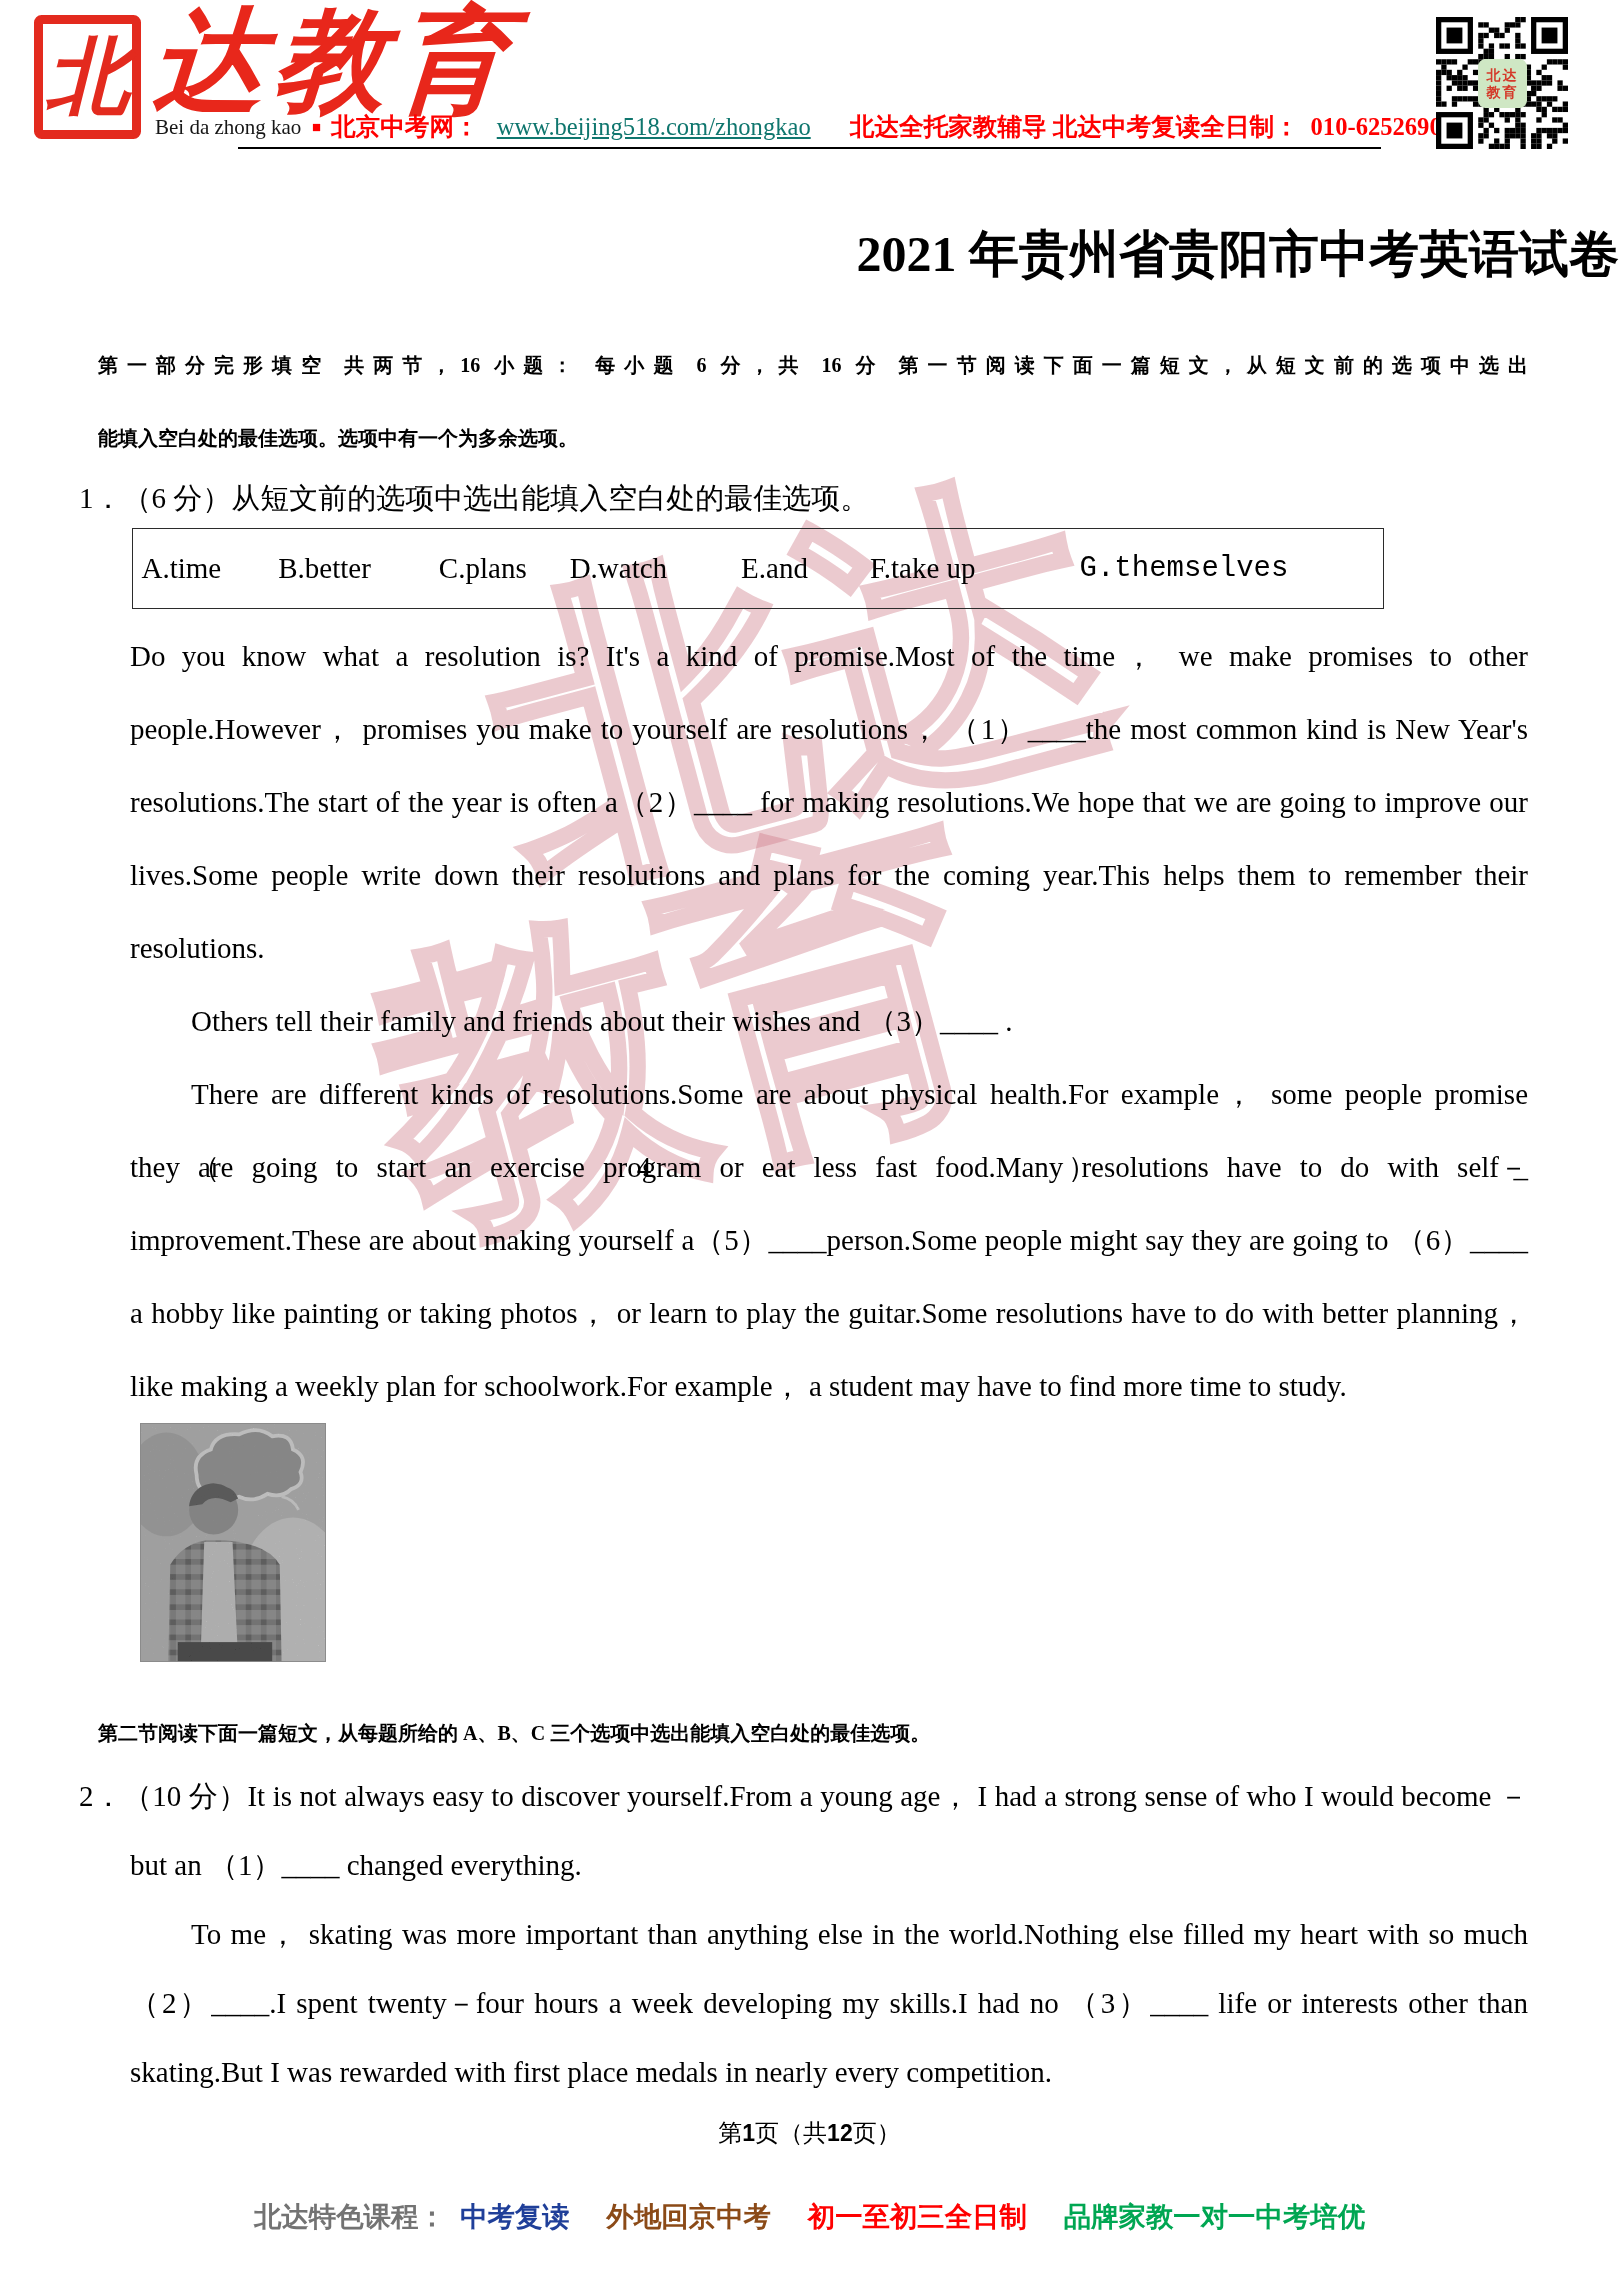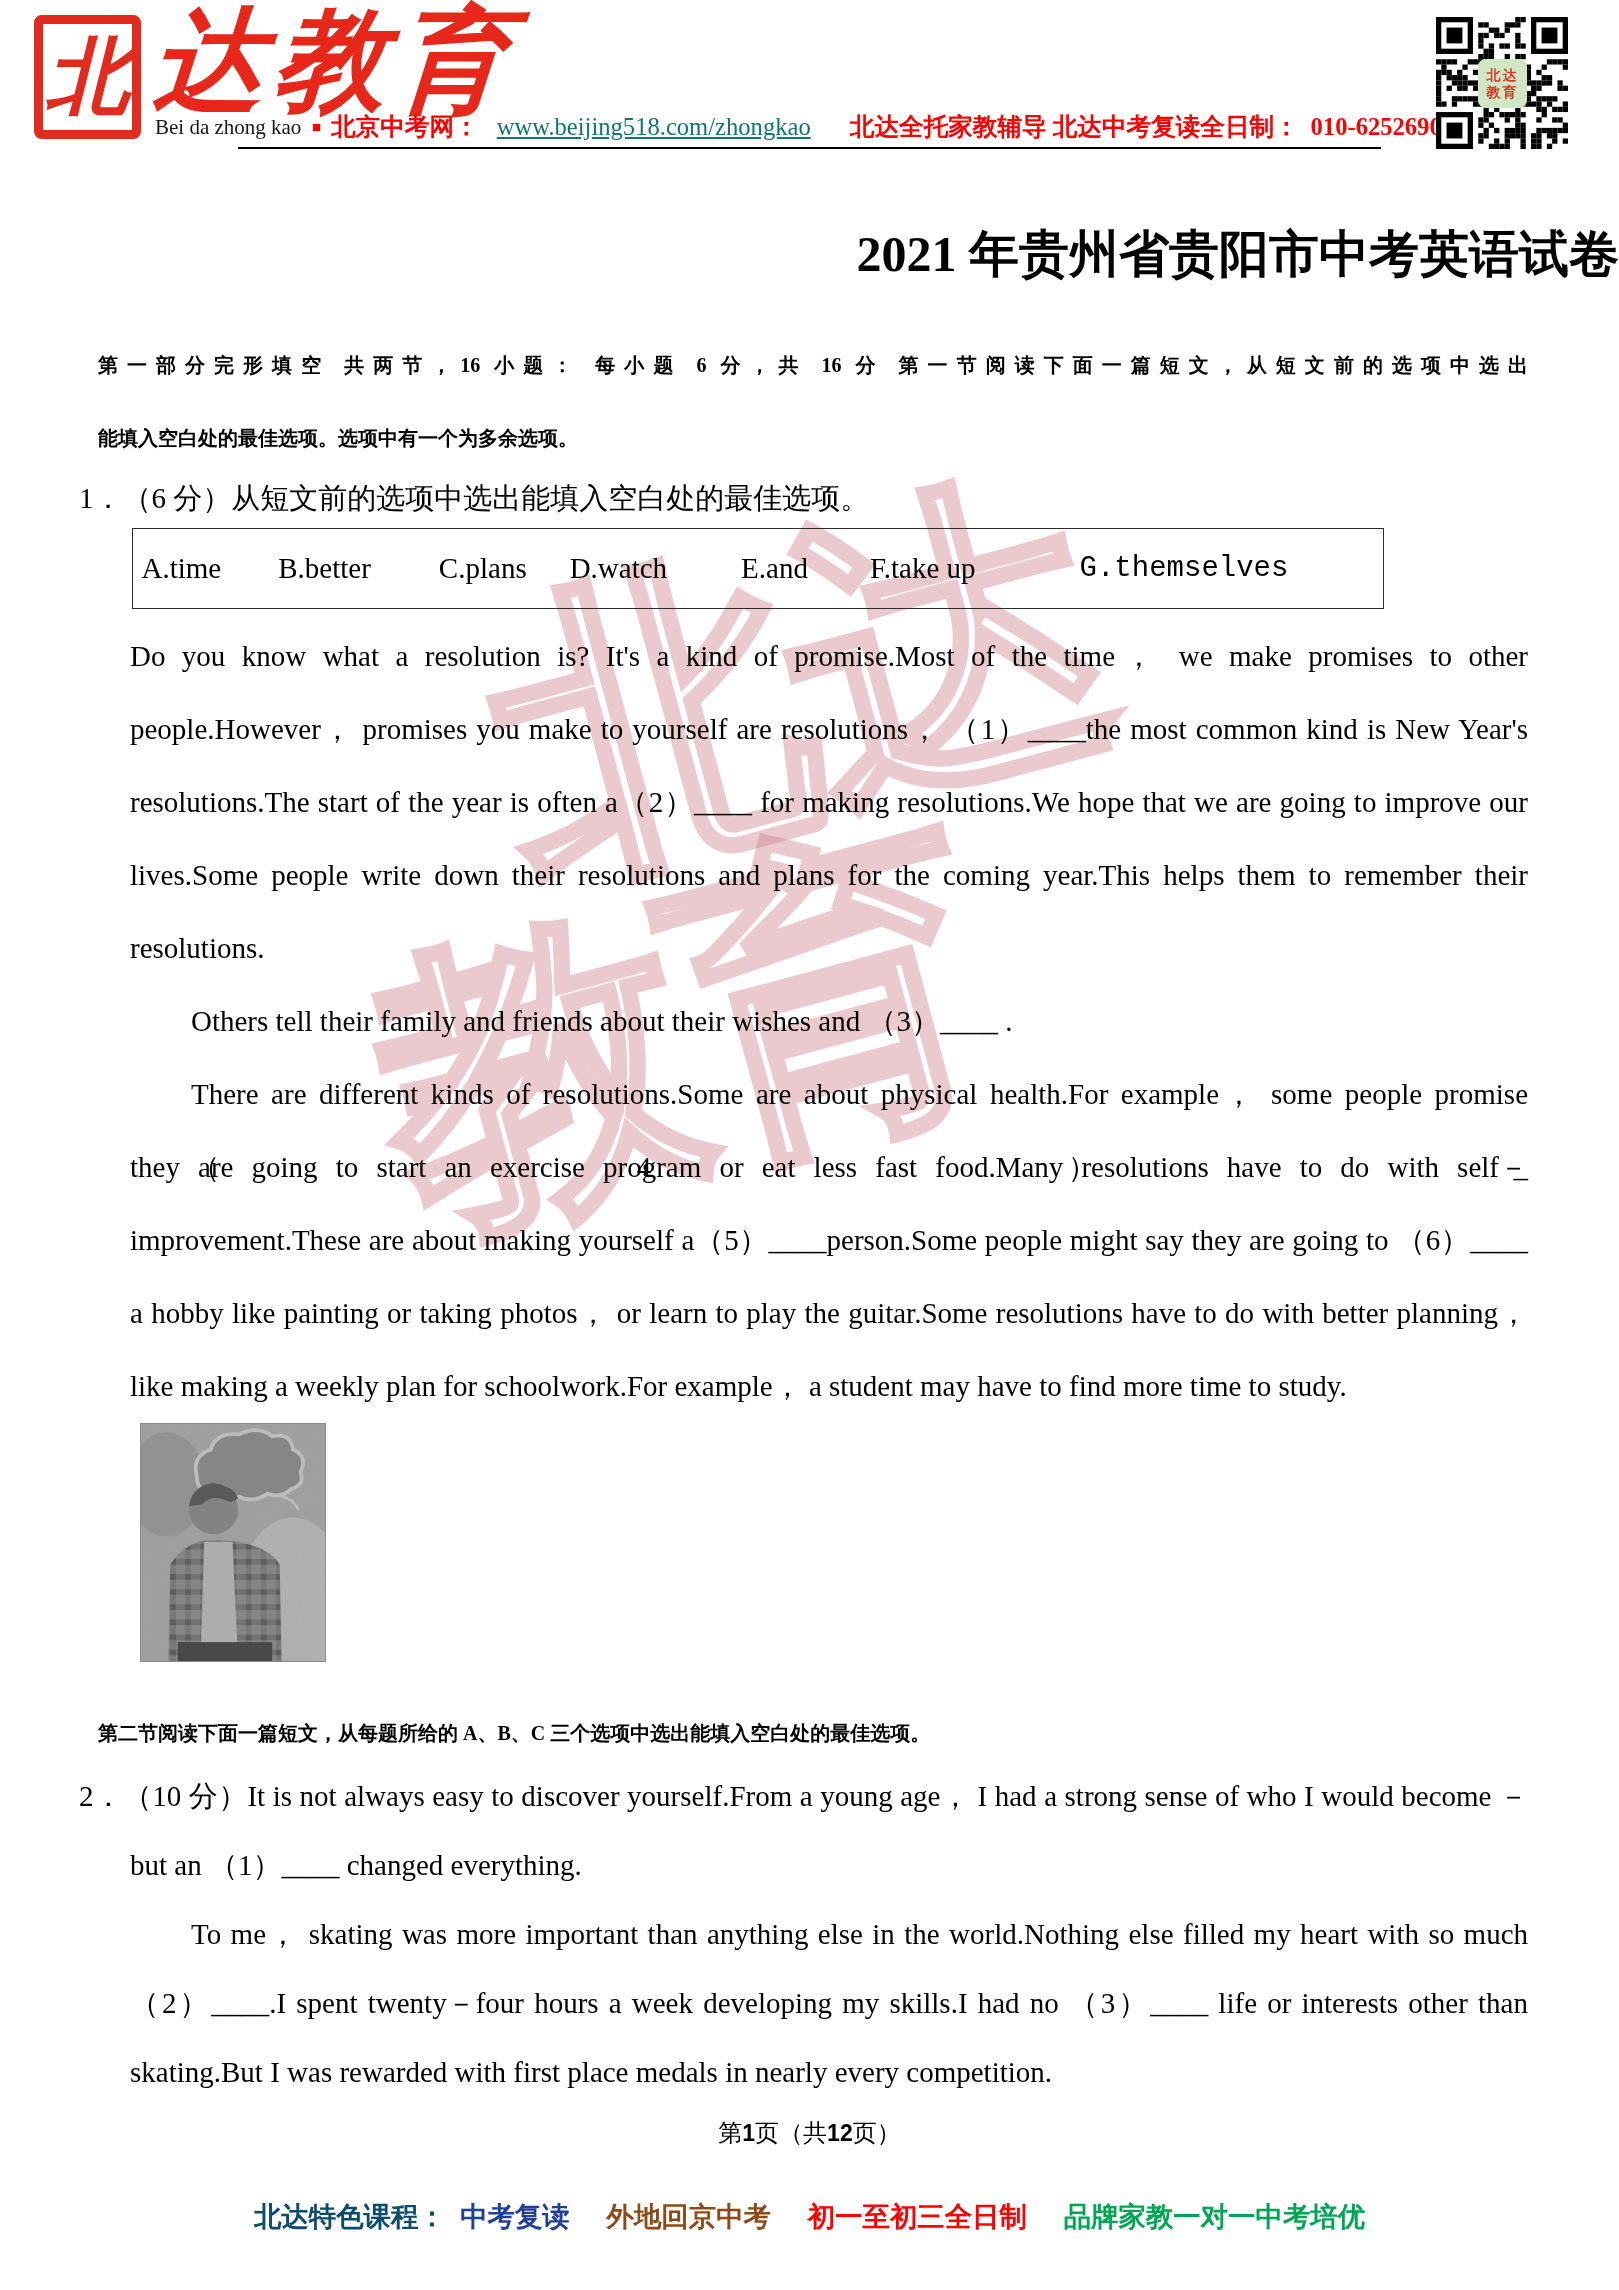--- a/index.html
+++ b/index.html
@@ -380,21 +380,21 @@
       <div class="ln ind j">To me， skating was more important than anything else in the world.Nothing else filled my heart with so much</div>
       <div class="ln j">（2）____.I spent twenty－four hours a week developing my skills.I had no （3）____ life or interests other than</div>
       <div class="ln">skating.But I was rewarded with first place medals in nearly every competition.</div>
     </div>
 
     <div class="pg">
       <span>第</span><b>1</b><span>页（共</span><b>12</b><span>页）</span>
     </div>
 
     <div class="programs">
-      <span class="prog first" style="color: #0c4a6e;">北达特色课程：</span>
+      <span class="prog first" style="color: #737373;">北达特色课程：</span>
       <span class="prog" style="color: rgb(31, 63, 153);">中考复读</span>
       <span class="prog" style="color: rgb(139, 74, 23);">外地回京中考</span>
       <span class="prog" style="color: rgb(255, 0, 0);">初一至初三全日制</span>
       <span class="prog" style="color: rgb(0, 166, 82);">品牌家教一对一中考培优</span>
     </div>
   </div>
 </div>
 
 
 </body></html>

